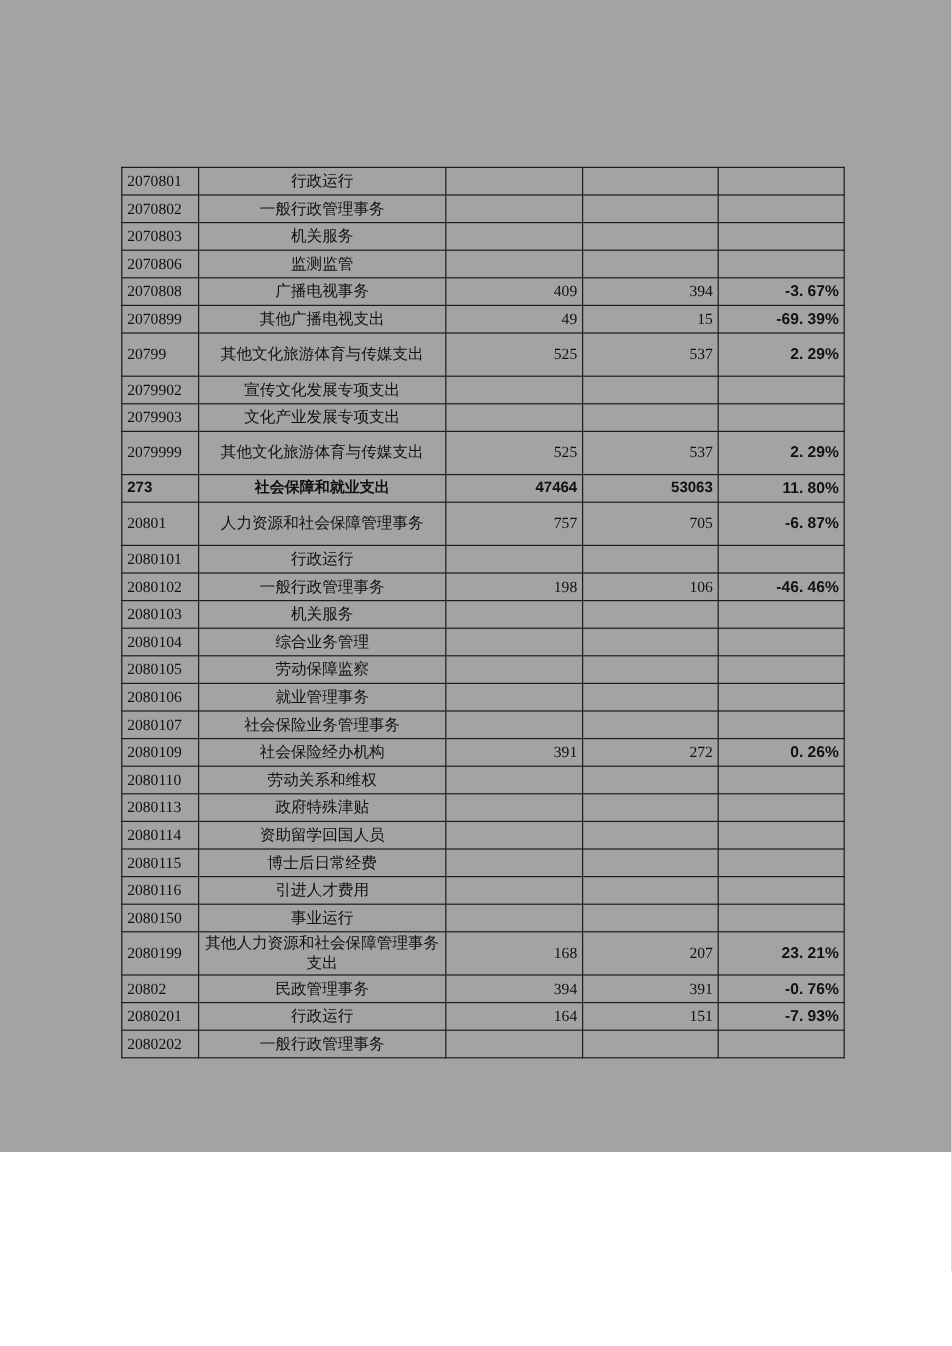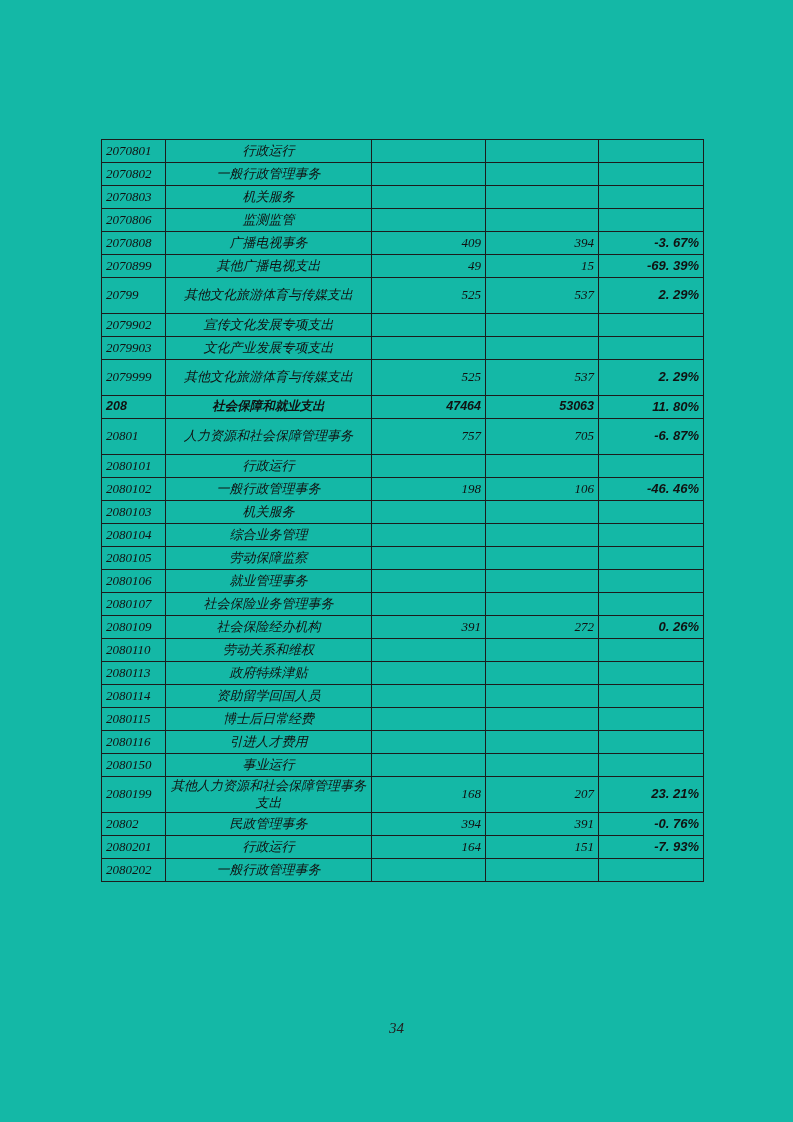--- a/index.html
+++ b/index.html
@@ -3,26 +3,25 @@
 <meta charset="utf-8">
 <style>
   html, body {
     margin: 0;
     padding: 0;
     background: #ffffff;
   }
   .sheet {
     position: relative;
     width: 793px;
-    height: 1122px;
-    background: #14b8a6;
+    height: 960px;
+    background: #a3a3a3;
     font-family: "Liberation Serif", "DejaVu Serif", serif;
     color: #111111;
     overflow: hidden;
-    font-style: italic;
   }
   table.budget {
     position: absolute;
     left: 101px;
     top: 139px;
     width: 602px;
     border-collapse: collapse;
     table-layout: fixed;
   }
   table.budget col.c-code  { width: 64px; }
@@ -160,21 +159,21 @@
           <td class="pct"></td>
         </tr>
         <tr class="tall">
           <td class="code">2079999</td>
           <td class="name">其他文化旅游体育与传媒支出</td>
           <td class="num">525</td>
           <td class="num">537</td>
           <td class="pct">2. 29%</td>
         </tr>
         <tr class="normal bold">
-          <td class="code">208</td>
+          <td class="code">273</td>
           <td class="name">社会保障和就业支出</td>
           <td class="num">47464</td>
           <td class="num">53063</td>
           <td class="pct">11. 80%</td>
         </tr>
         <tr class="tall">
           <td class="code">20801</td>
           <td class="name">人力资源和社会保障管理事务</td>
           <td class="num">757</td>
           <td class="num">705</td>

